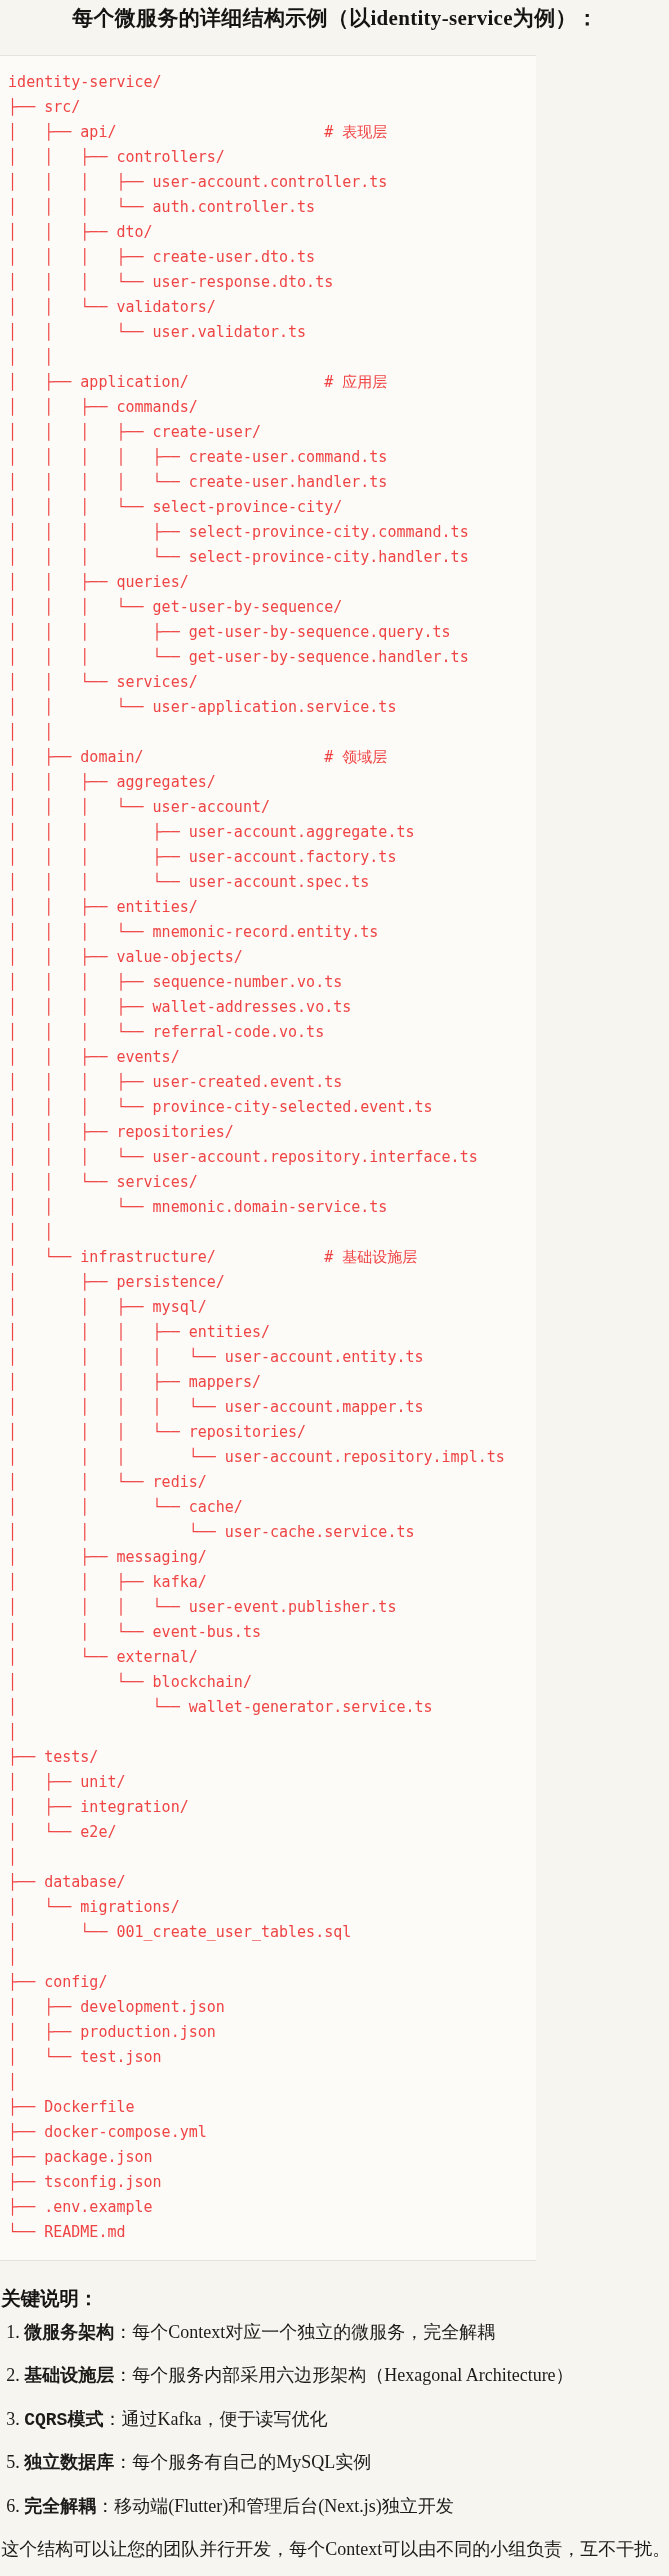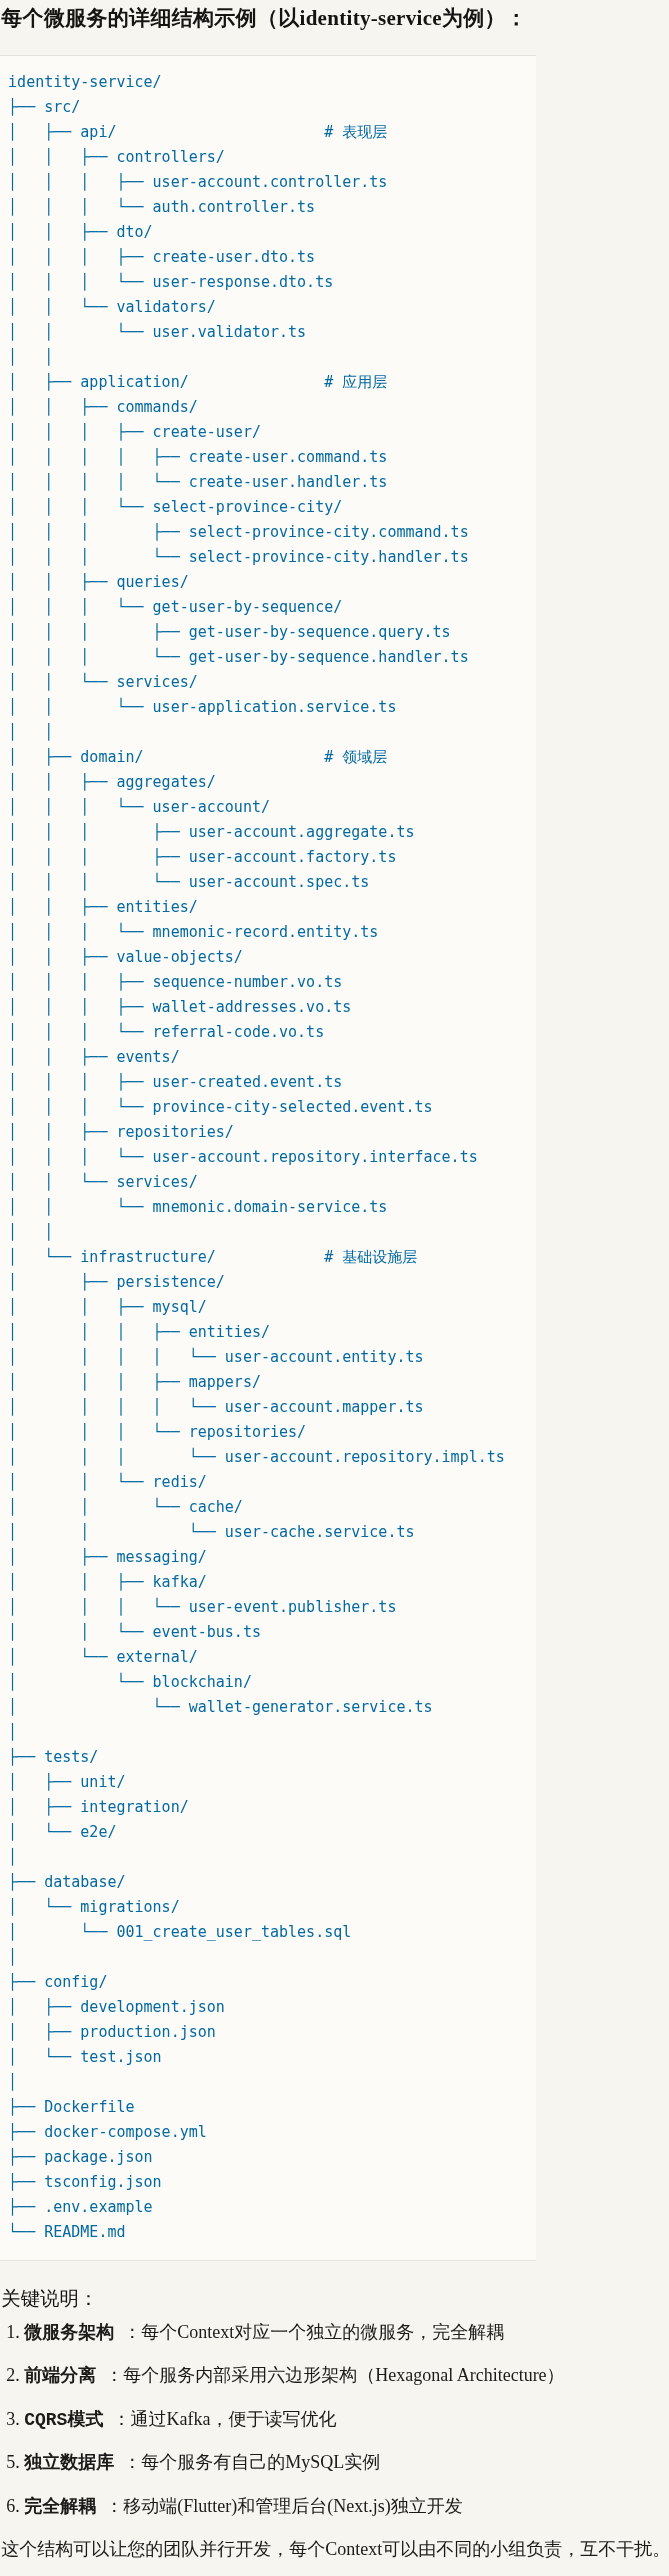--- a/index.html
+++ b/index.html
@@ -14,61 +14,62 @@
   .doc { padding: 0 0 0 1.3px; }
 
   h2.page-title {
     margin: 5px 0 0 0;
     font-size: 21px;
     line-height: 27.5px;
     font-weight: 700;
     color: #141413;
     letter-spacing: 0.3px;
     font-family: "Liberation Serif", serif;
+    text-align: center;
   }
 
   pre.tree {
     box-sizing: border-box;
     margin: 22.5px 0 0 -1.3px;
     width: 536px;
     border-top: 0.6px solid #e6e3dc;
     border-bottom: 0.6px solid #e6e3dc;
     border-left: none; border-right: none;
     background: #fcfbf8;
     padding: 13.8px 0 15px 8.1px;
     font-family: "DejaVu Sans Mono", monospace;
     font-size: 15px;
     line-height: 25px;
-    color: #0369a1;
+    color: #ef4444;
     white-space: pre;
     overflow: hidden;
   }
 
   h3.notes-heading {
     margin: 25px 0 0 0;
     font-size: 19.4px;
     line-height: 25px;
-    font-weight: 400;
+    font-weight: 700;
     color: #141413;
   }
 
   ol.notes-list {
     list-style: none;
     margin: 8.8px 0 0 0;
     padding: 0 0 0 5px;
   }
   ol.notes-list li {
     font-size: 18px;
     line-height: 25px;
     margin: 0 0 17.5px 0;
     white-space: nowrap;
   }
   .note-num { font-weight: 400; margin-right: 4.4px; }
   .note-term { font-weight: 700; font-family: Liberation Mono, monospace; }
-  .note-desc { font-weight: 400; margin-left: 9px; }
+  .note-desc { font-weight: 400; }
 
   p.closing {
     margin: 8.8px 0 0 0;
     font-size: 18px;
     line-height: 25px;
     white-space: nowrap;
   }
 </style>
 </head>
 <body>
@@ -162,21 +163,21 @@
 ├── docker-compose.yml
 ├── package.json
 ├── tsconfig.json
 ├── .env.example
 └── README.md</pre>
 
   <h3 class="notes-heading">关键说明：</h3>
 
   <ol class="notes-list" id="notes-list">
       <li><span class="note-num">1.</span><span class="note-term">微服务架构</span><span class="note-desc">：每个Context对应一个独立的微服务，完全解耦</span></li>
-      <li><span class="note-num">2.</span><span class="note-term">前端分离</span><span class="note-desc">：每个服务内部采用六边形架构（Hexagonal Architecture）</span></li>
+      <li><span class="note-num">2.</span><span class="note-term">基础设施层</span><span class="note-desc">：每个服务内部采用六边形架构（Hexagonal Architecture）</span></li>
       <li><span class="note-num">3.</span><span class="note-term">CQRS模式</span><span class="note-desc">：通过Kafka，便于读写优化</span></li>
       <li><span class="note-num">5.</span><span class="note-term">独立数据库</span><span class="note-desc">：每个服务有自己的MySQL实例</span></li>
       <li><span class="note-num">6.</span><span class="note-term">完全解耦</span><span class="note-desc">：移动端(Flutter)和管理后台(Next.js)独立开发</span></li>
     </ol>
 
   <p class="closing">这个结构可以让您的团队并行开发，每个Context可以由不同的小组负责，互不干扰。</p>
 
 </div>
 
 

